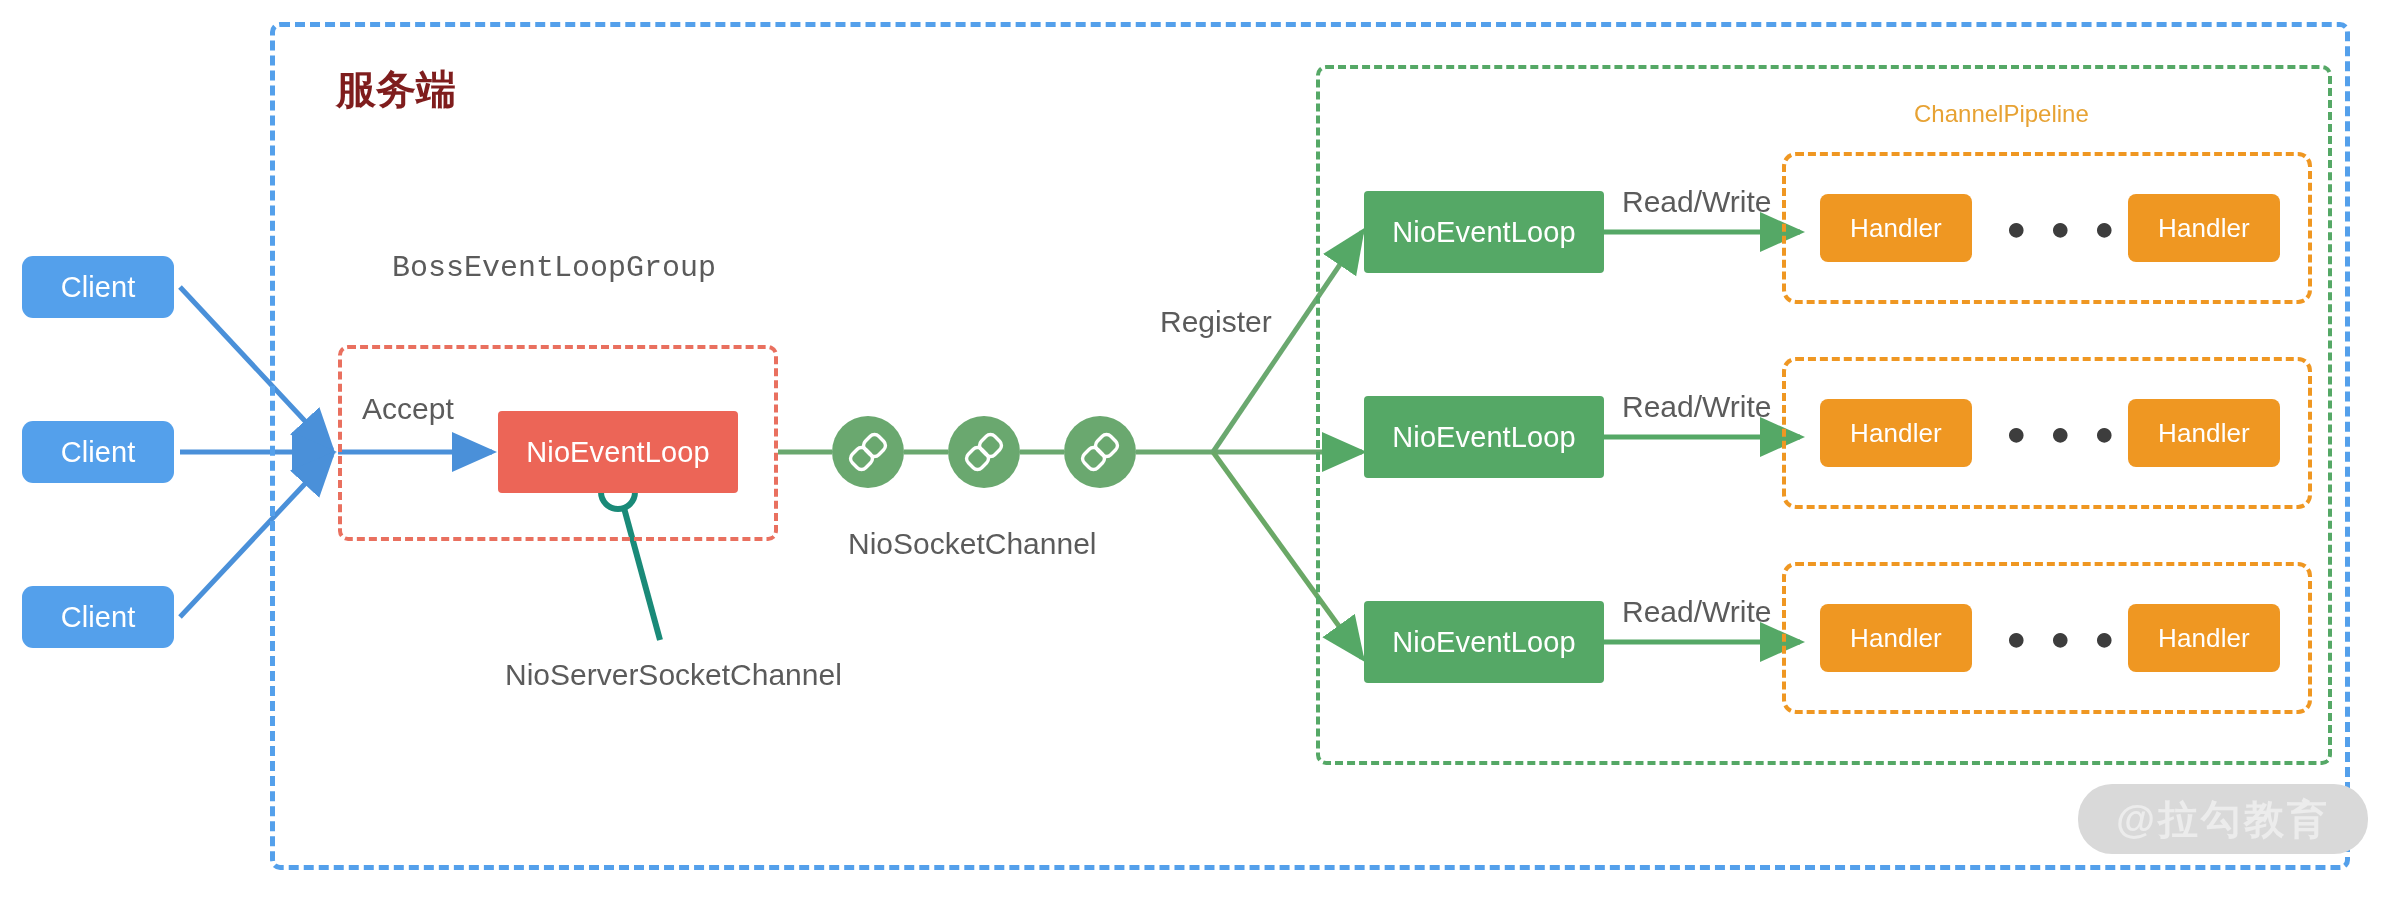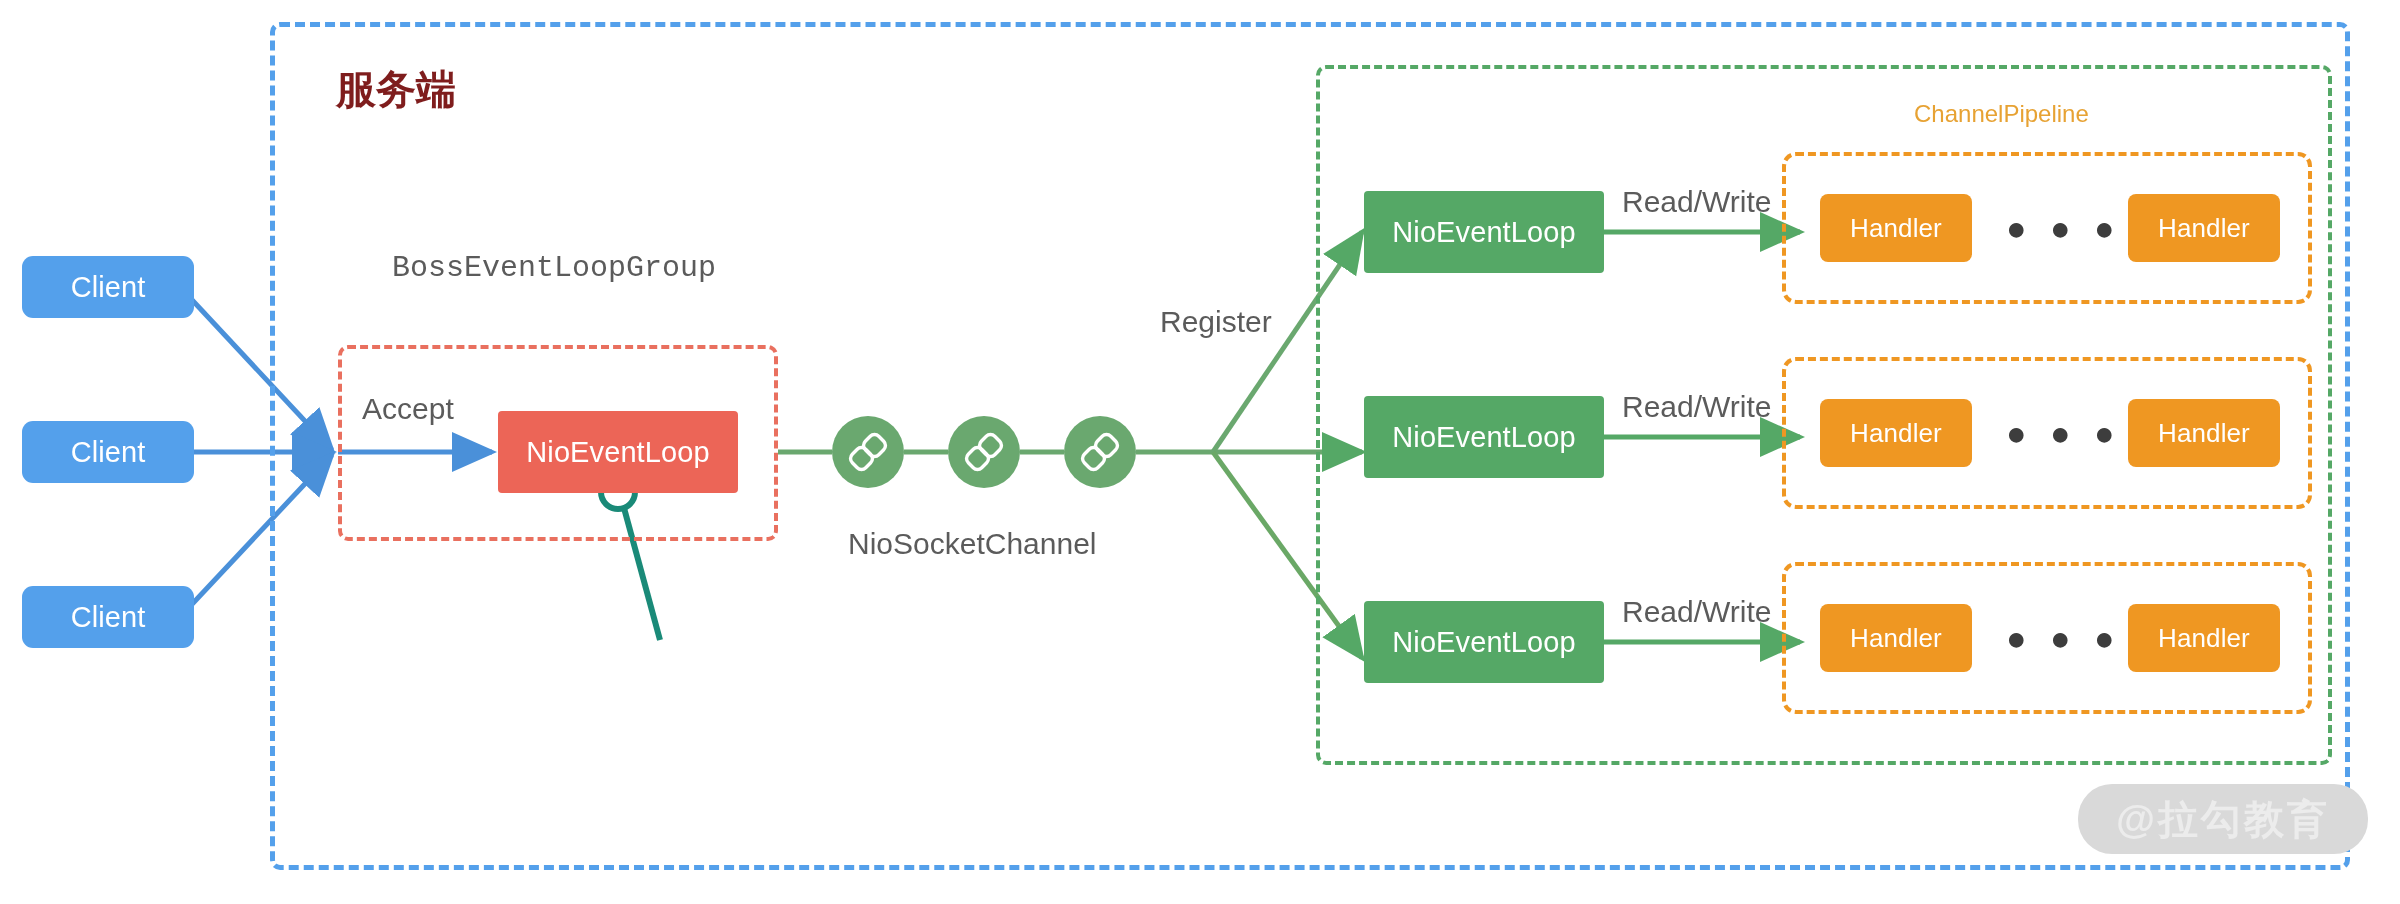--- a/index.html
+++ b/index.html
@@ -30,21 +30,21 @@
     align-items: center;
     justify-content: center;
     color: #ffffff;
     border-radius: 4px;
     font-size: 29px;
     letter-spacing: 0.1px;
     white-space: nowrap;
   }
   .client-box {
     background: #54a0eb;
-    width: 172px;
+    width: 152px;
     height: 62px;
     border-radius: 11px;
   }
   .boss-loop {
     background: #ec6557;
     width: 240px;
     height: 82px;
   }
   .worker-loop {
     background: #55a866;
@@ -190,20 +190,21 @@
   <div class="caption" style="left:392px; top:251px;font-family:Liberation Mono, monospace;">BossEventLoopGroup</div>
 
   <div class="dash-container red-container" style="left:338px; top:345px; width:440px; height:196px;"></div>
 
   <div class="caption" style="left:362px; top:392px;">Accept</div>
 
   <div class="node boss-loop" style="left:498px; top:411px;">
     <span>NioEventLoop</span>
   </div>
 
+  <div class="caption" style="left:505px; top:658px;">NioServerSocketChannel</div>
 
   <div class="chan-circle" style="left:832px; top:416px;">
     <svg width="44" height="44" viewBox="0 0 44 44">
       <g fill="none" stroke="#ffffff" stroke-width="3.4" stroke-linejoin="round">
         <rect x="6" y="19" width="19" height="19" rx="6" transform="rotate(-45 15.5 28.5)"></rect>
         <rect x="19" y="6" width="19" height="19" rx="6" transform="rotate(-45 28.5 15.5)"></rect>
       </g>
     </svg>
   </div>
   <div class="chan-circle" style="left:948px; top:416px;">

